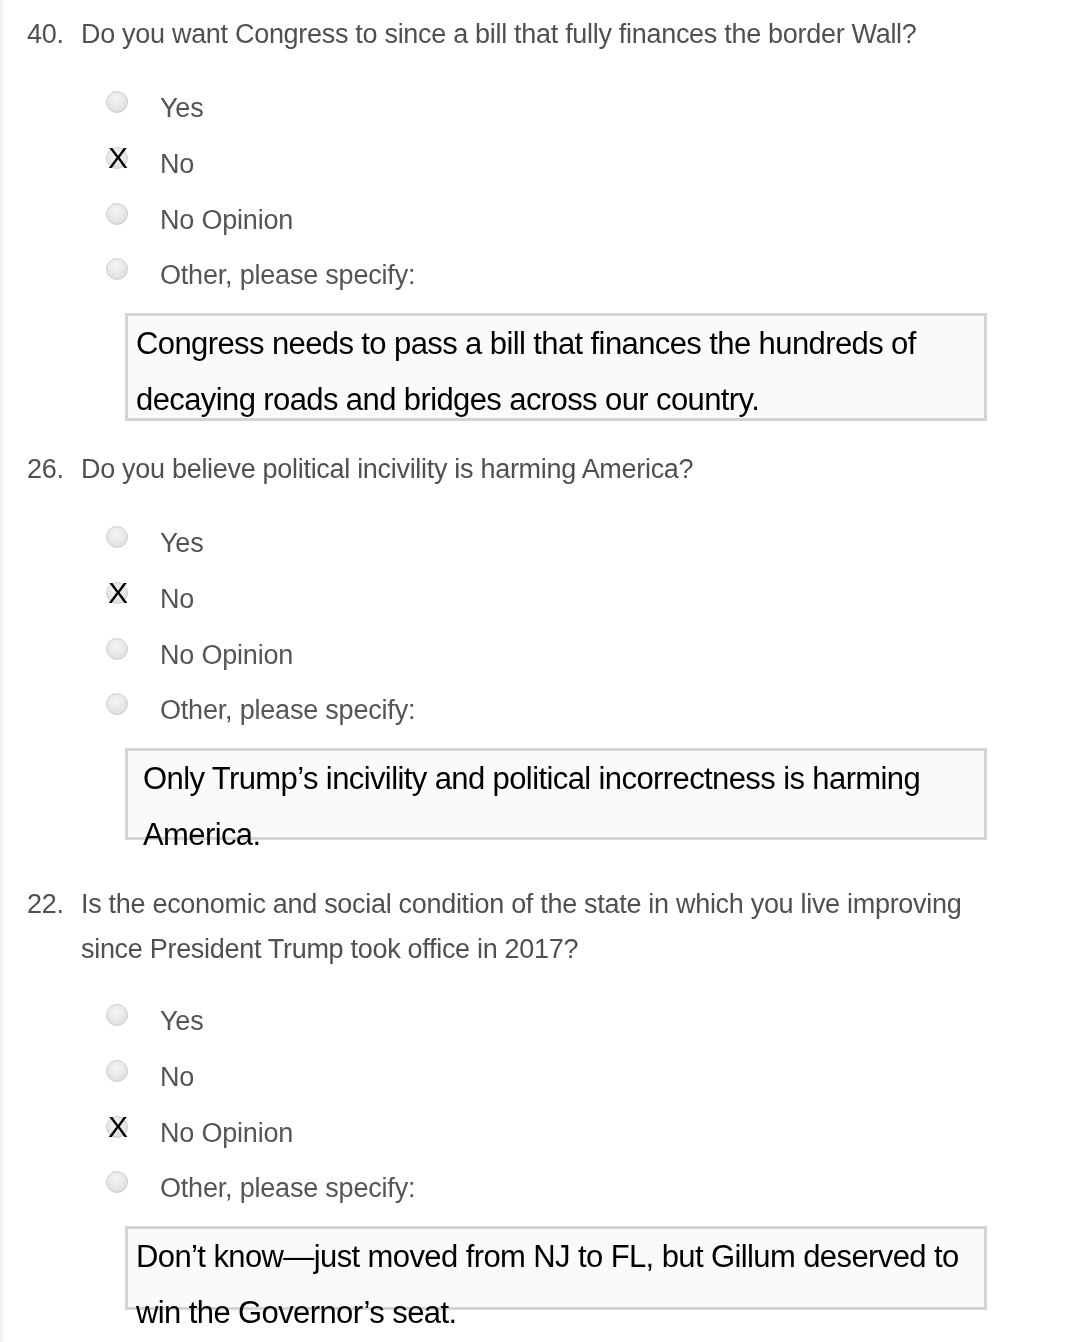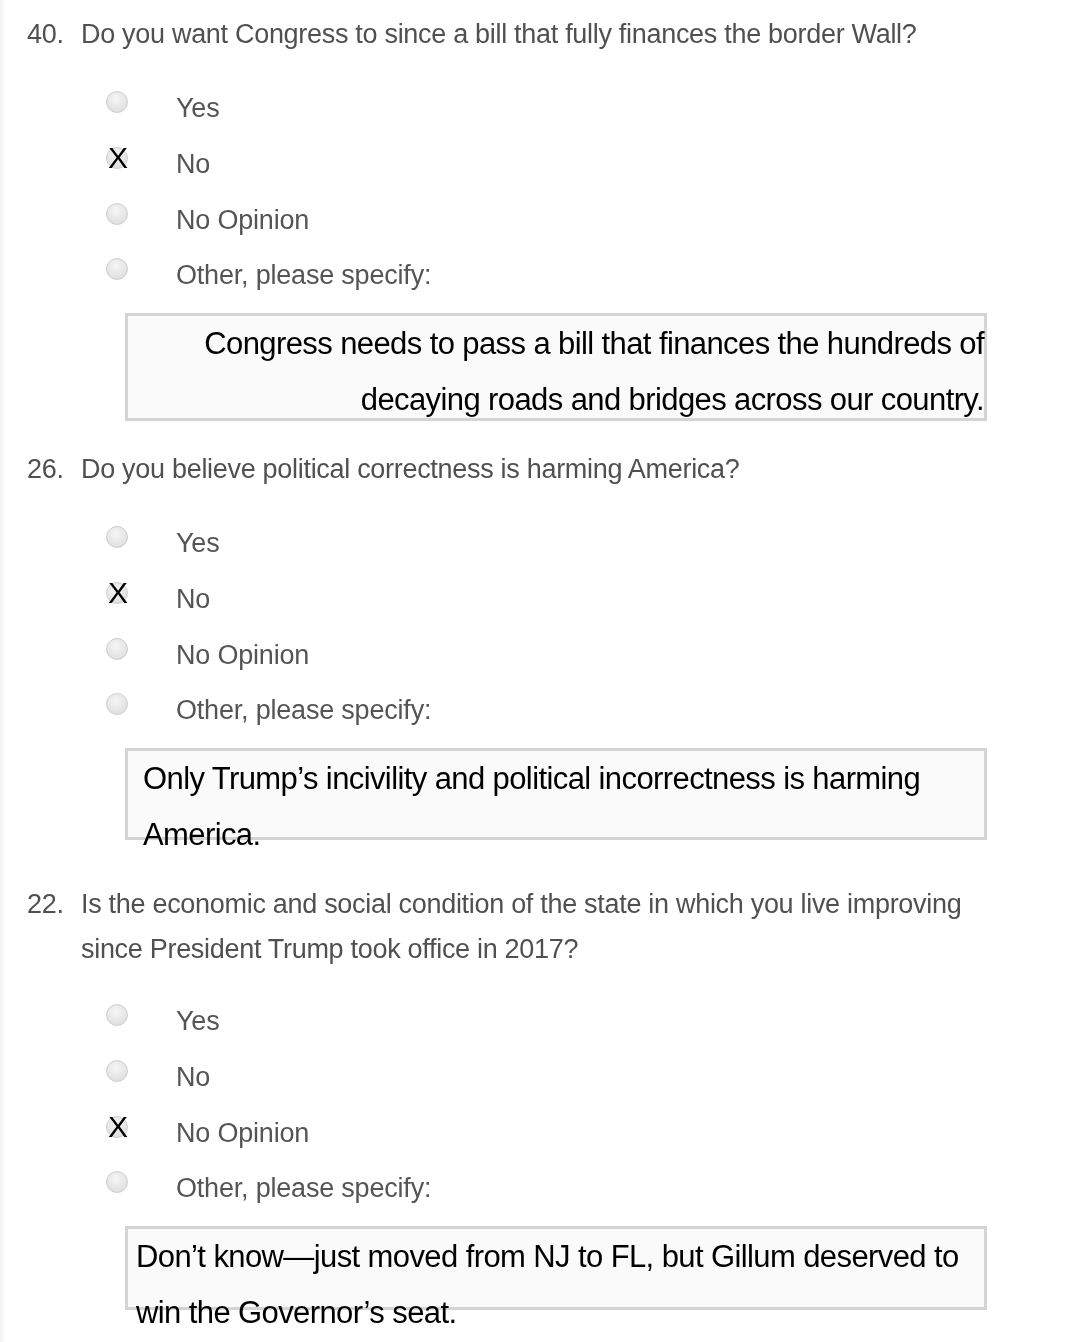--- a/index.html
+++ b/index.html
@@ -26,21 +26,21 @@
     background: radial-gradient(circle at 45% 35%, #f6f6f6 0%, #e1e1e1 70%, #cfcfcf 100%);
     border: 1px solid #cfcfcf; box-sizing: border-box; position: relative;
     margin-top: -12px;
   }
   .radio .mark {
     position: absolute; left: 0; top: -8px; width: 22px; text-align: center;
     font-family: "Liberation Sans", sans-serif; font-size: 30px; color: #000;
     line-height: 36px;
   }
   .option .label {
-    margin-left: 48px; font-size: 27px; color: #555555; letter-spacing: -0.2px;
+    margin-left: 32px; font-size: 27px; color: #555555; letter-spacing: -0.2px;
   }
   .answer {
     position: absolute; left: 125px; width: 862px; box-sizing: border-box;
     border: 3px solid #d4d4d4; background: #fafafa;
     font-family: "Liberation Sans", sans-serif; font-size: 31px; color: #000;
     line-height: 56px; padding-left: 8px; letter-spacing: -0.6px;
   }
 </style>
 </head>
 <body>
@@ -61,24 +61,24 @@
   <span class="label">No</span>
 </div>
 <div class="option" style="top:200px;">
   <div class="radio"></div>
   <span class="label">No Opinion</span>
 </div>
 <div class="option" style="top:255px;">
   <div class="radio"></div>
   <span class="label">Other, please specify:</span>
 </div>
-<div class="answer" style="top:313px; height:108px;text-align:right;">Congress needs to pass a bill that finances the hundreds of decaying roads and bridges across our country.</div>
+<div class="answer" style="top:313px; height:108px;">Congress needs to pass a bill that finances the hundreds of decaying roads and bridges across our country.</div>
 
 <div class="question" style="top:447px;">
-  <span class="num">26.</span><span class="text">Do you believe political correctness is harming America?</span>
+  <span class="num">26.</span><span class="text">Do you believe political incivility is harming America?</span>
 </div>
 <div class="option" style="top:523px;">
   <div class="radio"></div>
   <span class="label">Yes</span>
 </div>
 <div class="option" style="top:579px;">
   <div class="radio">
       <span class="mark">X</span>
     </div>
   <span class="label">No</span>

